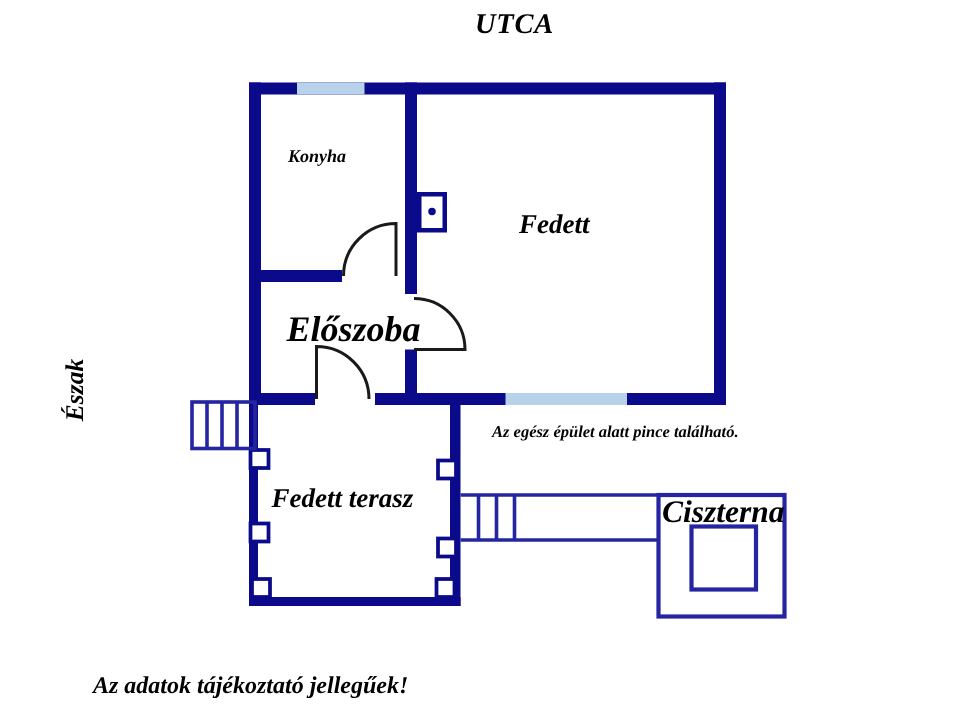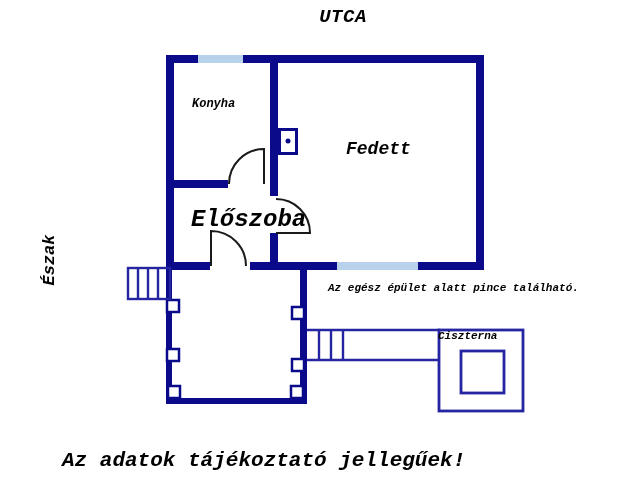--- a/index.html
+++ b/index.html
@@ -3,37 +3,37 @@
 <meta charset="utf-8">
 <style>
   :root{
     --wall:#0a0a8a; --thin-line:#2525a2; --window:#b9d2ec;
     --door-arc:#1a1a1a; --text:#000000; --background:#ffffff;
   }
   html,body{margin:0;padding:0;}
   .canvas{
     position:relative; width:640px; height:480px;
     background:var(--background); overflow:hidden;
-    font-family:Liberation Mono, monospace;
+    font-family:Liberation Serif, serif;
   }
   .canvas svg{position:absolute;left:0;top:0;}
   .lbl{
     position:absolute; color:var(--text);
     font-weight:bold; font-style:italic; white-space:nowrap;
     line-height:1.1;
   }
   .lbl-street{left:273px;top:7px;width:140px;text-align:center;font-size:19px;letter-spacing:.5px;}
   .lbl-north{left:1px;top:250px;width:100px;height:20px;text-align:center;font-size:17px;transform:rotate(-90deg);}
   .lbl-kitchen{left:192px;top:98px;font-size:12px;}
   .lbl-room{left:346px;top:140px;font-size:18px;}
   .lbl-hall{left:191px;top:207px;font-size:24px;}
   .lbl-terrace{left:181px;top:323px;font-size:18px;}
-  .lbl-cistern{left:438px;top:330px;width:85px;text-align:left;font-size:11px;}
+  .lbl-cistern{left:438px;top:330px;width:85px;text-align:right;font-size:21px;}
   .lbl-basement{left:328px;top:282px;font-size:11px;}
-  .lbl-disclaimer{left:62px;top:449px;font-size:21px;}
+  .lbl-disclaimer{left:62px;top:449px;font-size:16px;}
 </style>
 </head>
 <body>
 
 <div class="canvas">
 
   <svg width="640" height="480" viewBox="0 0 640 480">
 
     <g style="fill:var(--wall)">
       <rect x="166" y="55" width="318" height="8"></rect>
@@ -93,17 +93,18 @@
       <rect x="439" y="330" width="84" height="81"></rect>
       <rect x="461" y="351" width="43" height="42"></rect>
     </g>
   </svg>
 
   <div class="lbl lbl-street">UTCA</div>
   <div class="lbl lbl-north">Észak</div>
   <div class="lbl lbl-kitchen">Konyha</div>
   <div class="lbl lbl-room">Fedett</div>
   <div class="lbl lbl-hall">Előszoba</div>
+  <div class="lbl lbl-terrace">Fedett terasz</div>
   <div class="lbl lbl-cistern">Ciszterna</div>
   <div class="lbl lbl-basement">Az egész épület alatt pince található.</div>
   <div class="lbl lbl-disclaimer">Az adatok tájékoztató jellegűek!</div>
 
 </div>
 
 </body></html>

